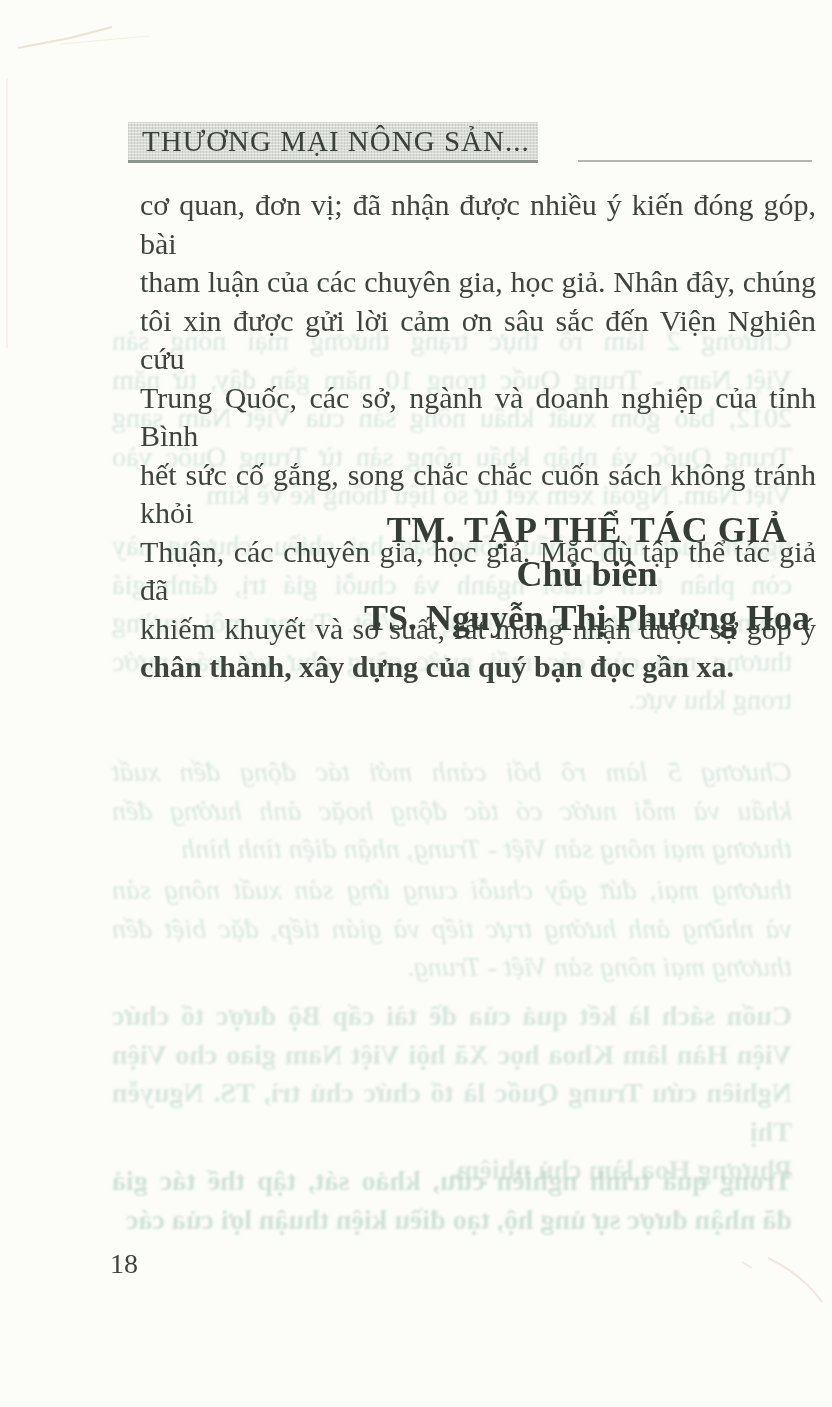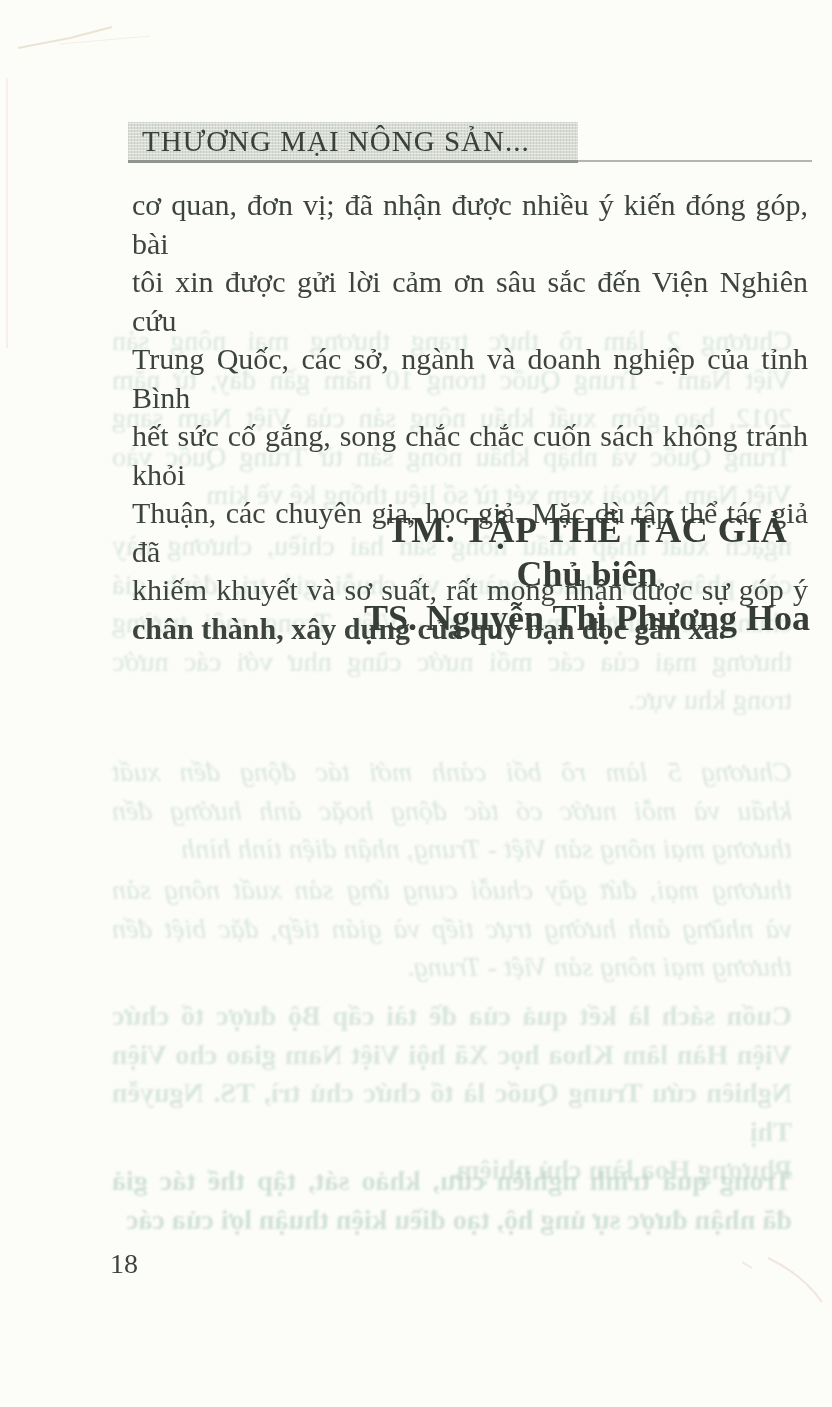--- a/index.html
+++ b/index.html
@@ -15,21 +15,21 @@
 
   
   .edge-line {
     position:absolute; left:6px; top:78px; width:2px; height:270px;
     background:rgba(228,168,165,0.16);
   }
   .artifact-svg { position:absolute; left:0; top:0; width:832px; height:1407px; pointer-events:none; }
 
   
   .banner {
-    position:absolute; left:128px; top:122px; width:450px; height:41px;
+    position:absolute; left:128px; top:122px; width:410px; height:41px;
     background-color:#d8dcd5;
     background-image:
       repeating-linear-gradient(0deg, rgba(255,255,255,0.45) 0 1px, transparent 1px 3px),
       repeating-linear-gradient(90deg, rgba(160,166,158,0.28) 0 1px, transparent 1px 3px);
     border-bottom:3px solid #90958e;
     padding-left:14px;
     display:flex; align-items:center;
   }
   .banner-text { font-size:29px; letter-spacing:1px; color:#3a403a; }
   .banner-rule {
@@ -49,21 +49,21 @@
   .ghost .line:last-child { text-align-last:left; }
   .g1 { top:322px; }
   .g2 { top:527px; }
   .g3 { top:753px; font-style:italic; }
   .g4 { top:871px; font-style:italic; }
   .g5 { top:997px; font-weight:600; }
   .g6 { top:1162px; font-weight:600; opacity:0.62; }
 
   
   .para {
-    position:absolute; left:132px; top:186px; width:676px;
+    position:absolute; left:140px; top:186px; width:676px;
     font-size:30px; line-height:38.5px; color:#3d443e;
   }
   .para .line { text-align:justify; text-align-last:justify; }
   .para .line:last-child { text-align-last:left;font-weight:bold; }
 
   
   .signature {
     position:absolute; left:352px; top:508px; width:470px;
     text-align:center; color:#363d37;
   }
@@ -125,20 +125,21 @@
       <div class="line">đã nhận được sự ủng hộ, tạo điều kiện thuận lợi của các</div>
     </div>
 
   <header class="banner">
     <span class="banner-text">THƯƠNG MẠI NÔNG SẢN...</span>
   </header>
   <div class="banner-rule"></div>
 
   <main class="para">
       <div class="line">cơ quan, đơn vị; đã nhận được nhiều ý kiến đóng góp, bài</div>
+      <div class="line">tham luận của các chuyên gia, học giả. Nhân đây, chúng</div>
       <div class="line">tôi xin được gửi lời cảm ơn sâu sắc đến Viện Nghiên cứu</div>
       <div class="line">Trung Quốc, các sở, ngành và doanh nghiệp của tỉnh Bình</div>
       <div class="line">hết sức cố gắng, song chắc chắc cuốn sách không tránh khỏi</div>
       <div class="line">Thuận, các chuyên gia, học giả. Mặc dù tập thể tác giả đã</div>
       <div class="line">khiếm khuyết và sơ suất, rất mong nhận được sự góp ý</div>
       <div class="line">chân thành, xây dựng của quý bạn đọc gần xa.</div>
     </main>
 
   <div class="signature">
     <div class="sig-bold sig-onbehalf">TM. TẬP THỂ TÁC GIẢ</div>

